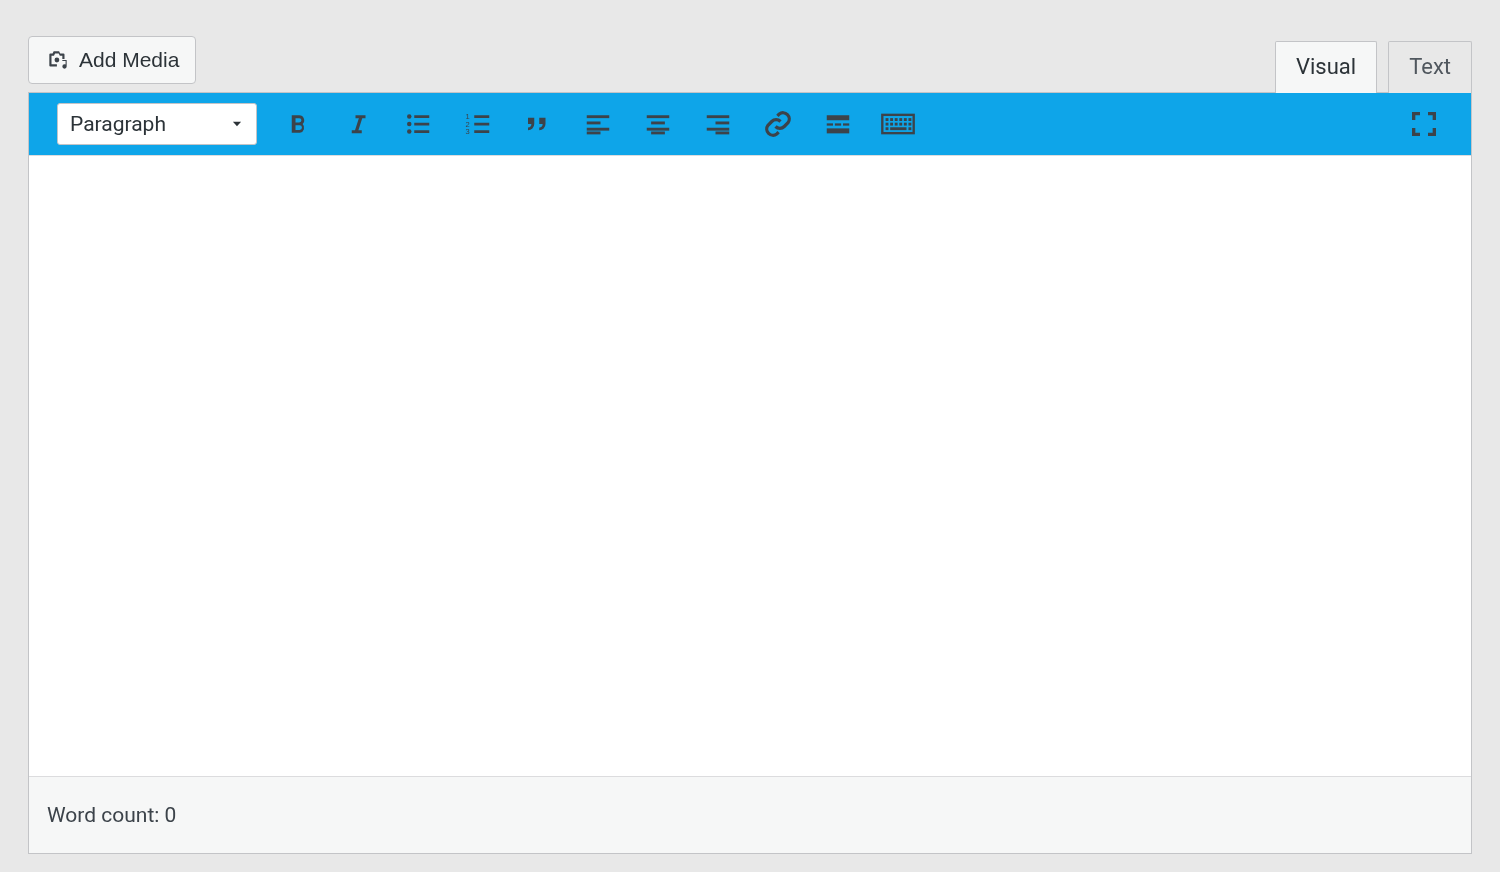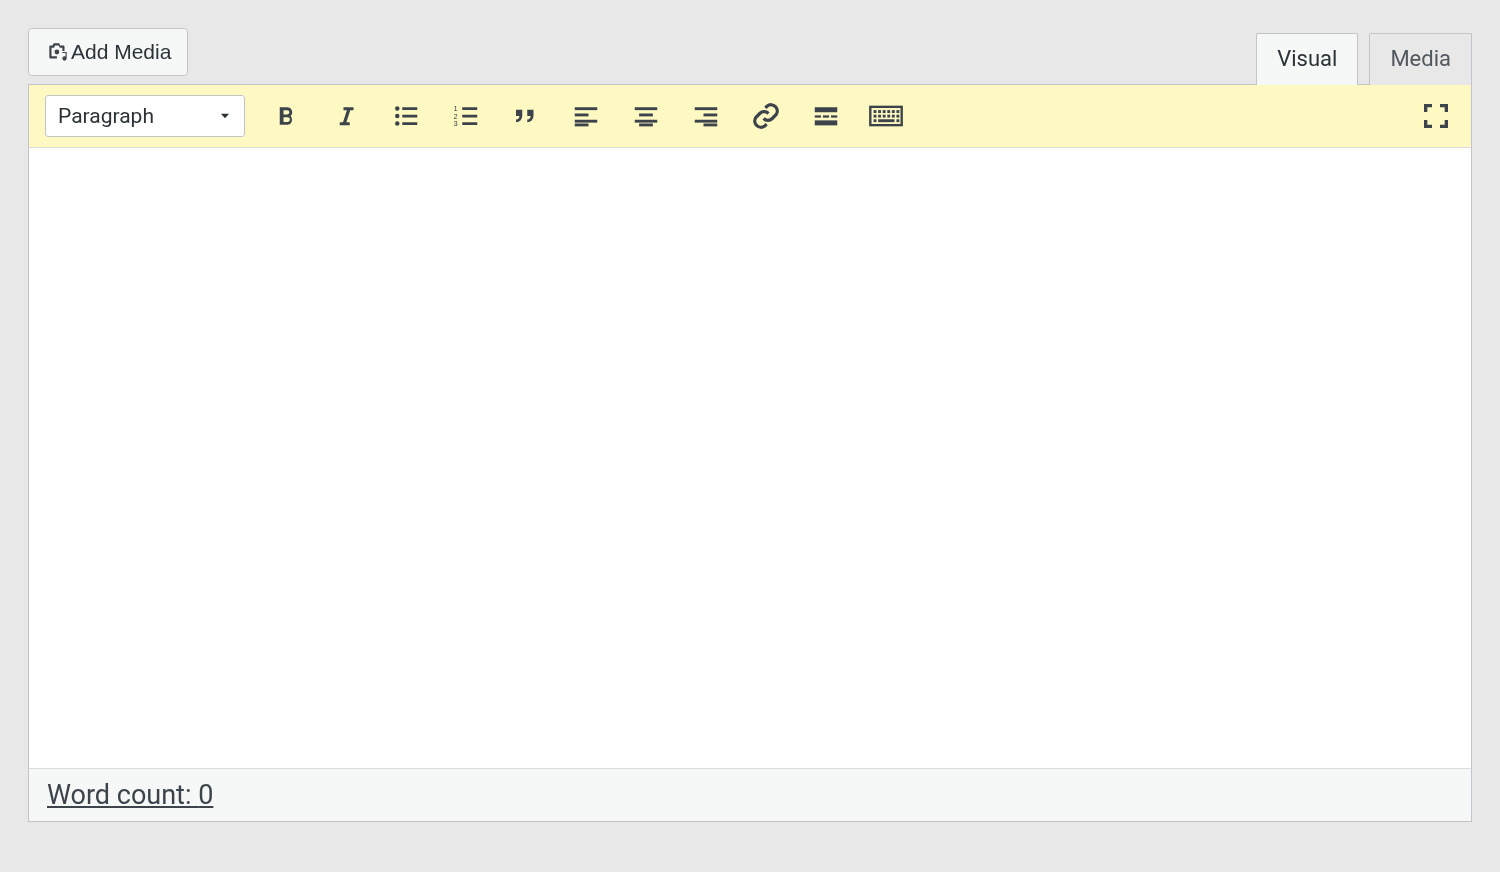--- a/index.html
+++ b/index.html
@@ -19,28 +19,30 @@
     }
     .topbar {
       display: flex;
       justify-content: space-between;
       align-items: flex-end;
       margin-bottom: 0;
     }
     .add-media-btn {
       display: inline-flex;
       align-items: center;
+      gap: 8px;
       background: #f6f7f7;
       border: 1px solid #c3c4c7;
       border-radius: 4px;
       padding: 10px 16px;
       font-size: 21px;
       color: #2c3338;
       cursor: pointer;
       margin-bottom: 8px;
+      margin-top: 8px;
     }
     .media-icon {
       display: inline-flex;
       color: #3c434a;
     }
     .tabs {
       display: flex;
       gap: 11px;
       align-items: flex-end;
     }
@@ -59,25 +61,25 @@
     .tab.active {
       background: #f6f7f7;
       color: #2c3338;
       z-index: 2;
     }
     .editor-box {
       border: 1px solid #c3c4c7;
       background: #fff;
     }
     .toolbar {
-      background: #fef9c3;
+      background: #0ea5e9;
       border-bottom: 1px solid #dcdcde;
       display: flex;
       align-items: center;
-      padding: 10px 16px;
+      padding: 10px 28px;
       gap: 22px;
       position: relative;
     }
     .format-select {
       display: flex;
       align-items: center;
       justify-content: space-between;
       background: #fff;
       border: 1px solid #c3c4c7;
       border-radius: 3px;
@@ -103,24 +105,23 @@
       border-radius: 3px;
     }
     .spacer { flex: 1; }
     .content-area {
       height: 620px;
       background: #fff;
     }
     .statusbar {
       background: #f6f7f7;
       border-top: 1px solid #dcdcde;
-      padding: 10px 18px;
-      font-size: 27px;
+      padding: 26px 18px;
+      font-size: 21px;
       color: #3c434a;
-      text-decoration: underline;
     }
     svg { display: block; }
   </style>
 </head>
 <body>
 
 <div class="editor-wrap">
 
   <div class="topbar">
     <button class="add-media-btn">
@@ -132,21 +133,21 @@
         </svg>
       </span>
       <span>Add Media</span>
     </button>
 
     <div class="tabs">
       <div class="tab active">
         <span>Visual</span>
       </div>
       <div class="tab">
-        <span>Media</span>
+        <span>Text</span>
       </div>
     </div>
   </div>
 
   <div class="editor-box">
 
     <div class="toolbar">
 
       <div class="format-select">
         <span>Paragraph</span>

